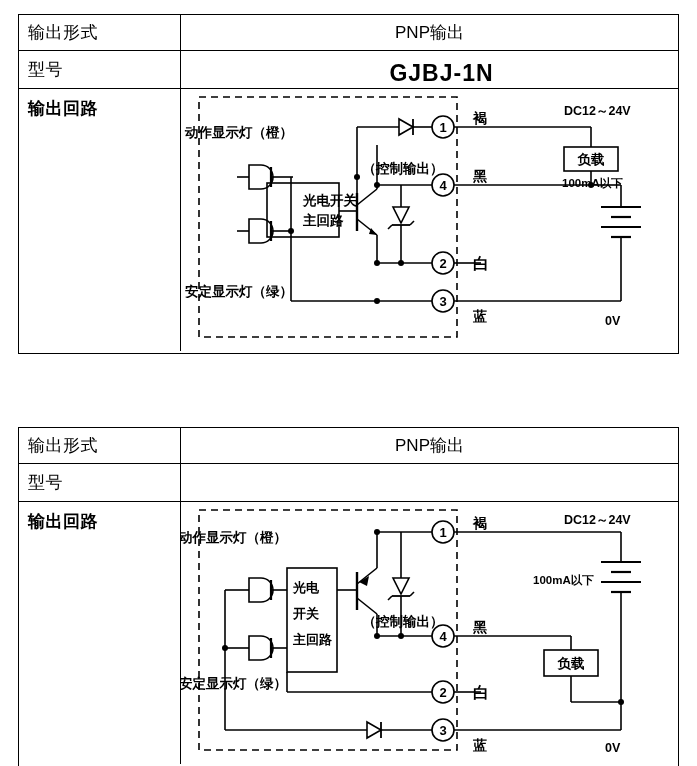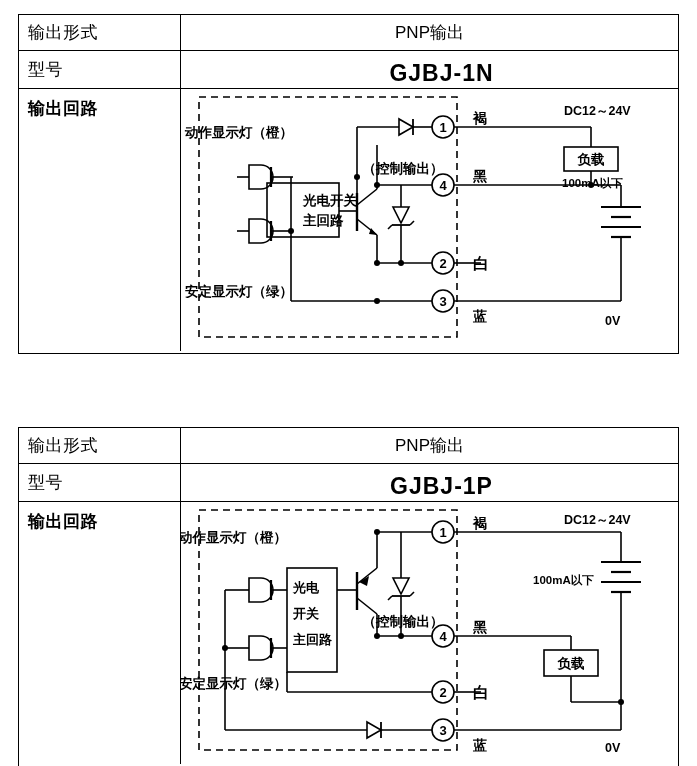--- a/index.html
+++ b/index.html
@@ -215,21 +215,20 @@
 
 <div class="table-block" id="block-pnp">
 
   <div class="row row-h1">
     <div class="cell-label">输出形式</div>
     <div class="cell-value">PNP输出</div>
   </div>
 
   <div class="row row-h2">
     <div class="cell-label">型号</div>
-    <div class="cell-value model">GJBJ-1P</div>
   </div>
 
   <div class="row row-body">
     <div class="cell-label top-align">输出回路</div>
     <div class="cell-diagram">
       <svg class="diagram-svg" width="496" height="262" viewBox="0 0 496 262">
 
         <rect x="18" y="8" width="258" height="240" fill="none" stroke="#000" stroke-width="1.6" stroke-dasharray="7,5"></rect>
 
         <path d="M62 82 A12 12 0 0 1 86 82 L86 94 L62 94 Z" fill="none" stroke="#000" stroke-width="1.6" transform="rotate(90 74 88)"></path>

